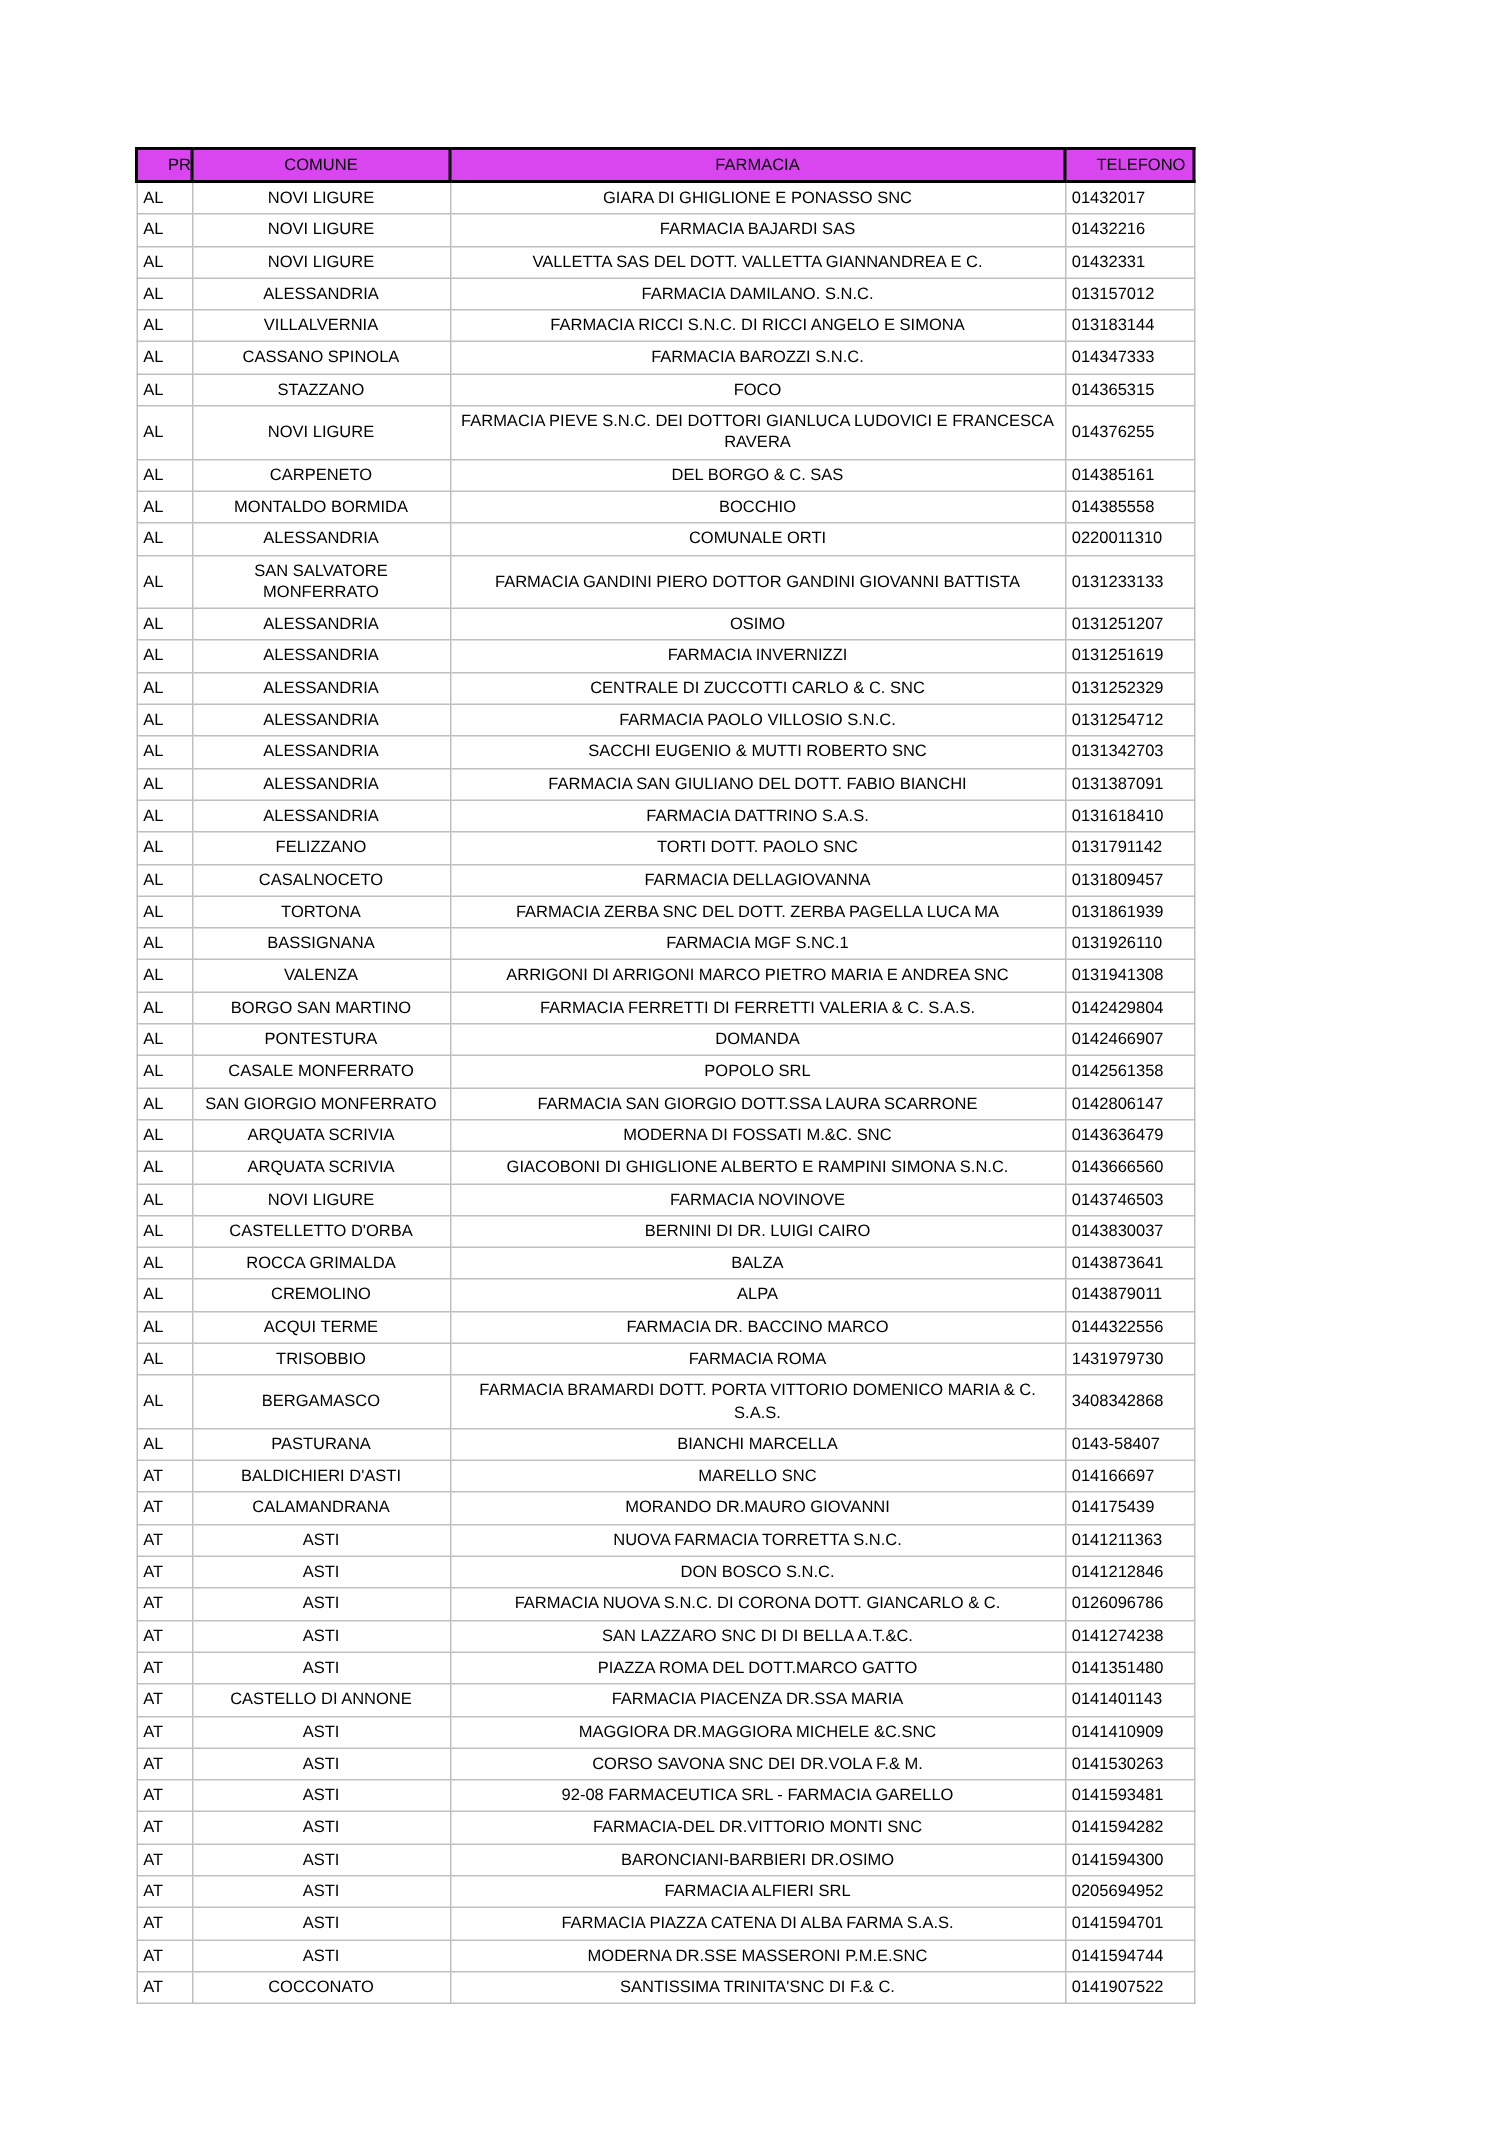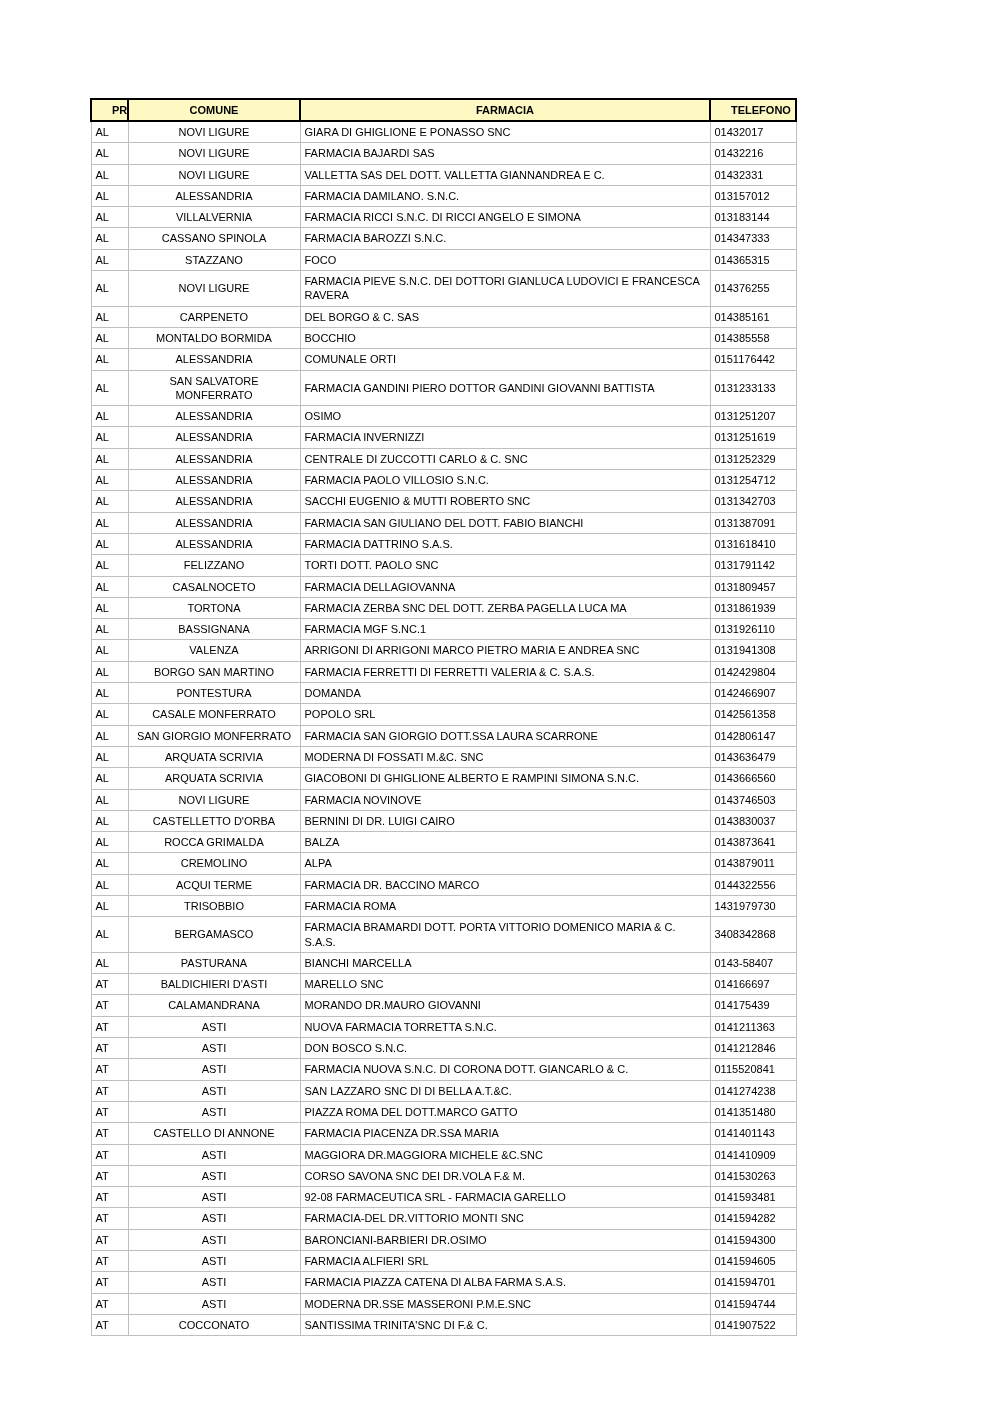--- a/index.html
+++ b/index.html
@@ -20,39 +20,39 @@
     border-collapse: collapse;
     table-layout: fixed;
     width: 705px;
     font-size: 11px;
   }
   col.c-pr       { width: 37px; }
   col.c-comune   { width: 172px; }
   col.c-farmacia { width: 410px; }
   col.c-telefono { width: 86px; }
   table.pharmacy th {
-    background: #fef9c3;
+    background: #d946ef;
     border: 2px solid #000000;
-    font-weight: bold;
+    font-weight: normal;
     text-align: center;
     font-size: 11px;
     padding: 3px 20px;
     height: 14px;
   }
   table.pharmacy td {
     border: 1px solid #bfbfbf;
     padding: 3px 4px;
     vertical-align: middle;
     line-height: 1.3;
     white-space: pre-line;
     overflow: hidden;
   }
   td.cell-pr       { text-align: left; }
   td.cell-comune   { text-align: center; }
-  td.cell-farmacia { text-align: left; }
+  td.cell-farmacia { text-align: center; }
   td.cell-telefono { text-align: left; white-space: nowrap; }
 </style>
 </head>
 <body>
 
 <div class="sheet">
   <table class="pharmacy">
     <colgroup>
       <col class="c-pr">
       <col class="c-comune">
@@ -126,21 +126,21 @@
         <tr>
           <td class="cell-pr">AL</td>
           <td class="cell-comune">MONTALDO BORMIDA</td>
           <td class="cell-farmacia">BOCCHIO</td>
           <td class="cell-telefono">014385558</td>
         </tr>
         <tr>
           <td class="cell-pr">AL</td>
           <td class="cell-comune">ALESSANDRIA</td>
           <td class="cell-farmacia">COMUNALE ORTI</td>
-          <td class="cell-telefono">0151176442</td>
+          <td class="cell-telefono">0220011310</td>
         </tr>
         <tr>
           <td class="cell-pr">AL</td>
           <td class="cell-comune">SAN SALVATORE
 MONFERRATO</td>
           <td class="cell-farmacia">FARMACIA GANDINI PIERO DOTTOR GANDINI GIOVANNI BATTISTA</td>
           <td class="cell-telefono">0131233133</td>
         </tr>
         <tr>
           <td class="cell-pr">AL</td>
@@ -320,21 +320,21 @@
         <tr>
           <td class="cell-pr">AT</td>
           <td class="cell-comune">ASTI</td>
           <td class="cell-farmacia">DON BOSCO S.N.C.</td>
           <td class="cell-telefono">0141212846</td>
         </tr>
         <tr>
           <td class="cell-pr">AT</td>
           <td class="cell-comune">ASTI</td>
           <td class="cell-farmacia">FARMACIA NUOVA S.N.C. DI CORONA DOTT. GIANCARLO &amp; C.</td>
-          <td class="cell-telefono">0115520841</td>
+          <td class="cell-telefono">0126096786</td>
         </tr>
         <tr>
           <td class="cell-pr">AT</td>
           <td class="cell-comune">ASTI</td>
           <td class="cell-farmacia">SAN LAZZARO SNC DI DI BELLA A.T.&amp;C.</td>
           <td class="cell-telefono">0141274238</td>
         </tr>
         <tr>
           <td class="cell-pr">AT</td>
           <td class="cell-comune">ASTI</td>
@@ -374,21 +374,21 @@
         <tr>
           <td class="cell-pr">AT</td>
           <td class="cell-comune">ASTI</td>
           <td class="cell-farmacia">BARONCIANI-BARBIERI DR.OSIMO</td>
           <td class="cell-telefono">0141594300</td>
         </tr>
         <tr>
           <td class="cell-pr">AT</td>
           <td class="cell-comune">ASTI</td>
           <td class="cell-farmacia">FARMACIA ALFIERI SRL</td>
-          <td class="cell-telefono">0141594605</td>
+          <td class="cell-telefono">0205694952</td>
         </tr>
         <tr>
           <td class="cell-pr">AT</td>
           <td class="cell-comune">ASTI</td>
           <td class="cell-farmacia">FARMACIA PIAZZA CATENA DI ALBA FARMA S.A.S.</td>
           <td class="cell-telefono">0141594701</td>
         </tr>
         <tr>
           <td class="cell-pr">AT</td>
           <td class="cell-comune">ASTI</td>

